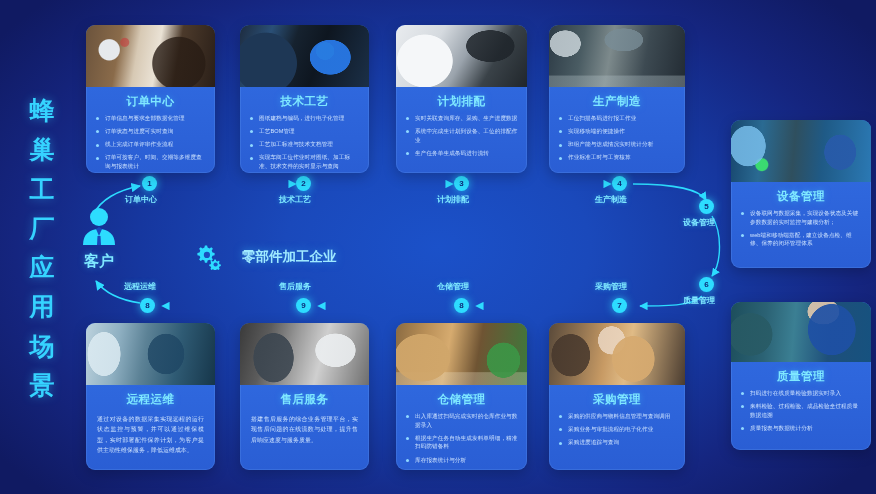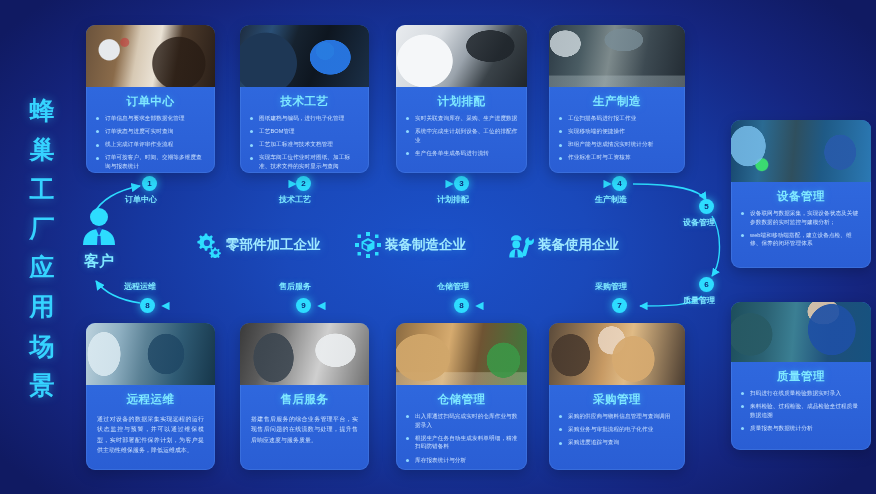--- a/index.html
+++ b/index.html
@@ -60,21 +60,21 @@
     background:#2ddcff; color:#0d2d7a; font-size:8px; font-weight:bold;
     display:flex; align-items:center; justify-content:center;
     box-shadow:0 0 8px rgba(45,220,255,.75);
   }
   .nlabel{
     position:absolute; color:#7fe8ff; font-size:8px; font-weight:bold;
     white-space:nowrap; text-shadow:0 0 5px rgba(45,200,255,.5);
   }
   
   .role{
-    position:absolute; display:flex; align-items:center; gap:4px;
+    position:absolute; display:flex; align-items:center; gap:20px;margin-top:12px;
   }
   .role .rlabel{
     color:#9fe9ff; font-size:13.5px; font-weight:bold; white-space:nowrap;
     text-shadow:0 0 8px rgba(60,200,255,.5);
   }
   .role svg{ display:block; }
 
   
   #customer{ position:absolute; left:68px; top:206px; width:62px; text-align:center; }
   #customer .clabel{
@@ -173,49 +173,21 @@
   <div class="role" style="left:196px;top:232px">
     <svg width="26" height="26" viewBox="0 0 26 26">
       <path fill="#2ddcff" d="M10 1.5 l1.1 0 .5 2.1 1.9 .8 1.8-1.2 1.6 1.6 -1.2 1.8 .8 1.9 2.1 .5 0 2.2 -2.1 .5 -.8 1.9 1.2 1.8 -1.6 1.6 -1.8-1.2 -1.9 .8 -.5 2.1 -2.2 0 -.5-2.1 -1.9-.8 -1.8 1.2 -1.6-1.6 1.2-1.8 -.8-1.9 -2.1-.5 0-2.2 2.1-.5 .8-1.9 -1.2-1.8 1.6-1.6 1.8 1.2 1.9-.8 .5-2.1z"></path>
       <circle cx="10.9" cy="10.9" r="3.1" fill="#1c4fc0"></circle>
       <path fill="#2ddcff" d="M19 15.5 l.8 0 .35 1.4 1.25 .55 1.2-.8 1.1 1.1 -.8 1.2 .55 1.25 1.4 .35 0 1.5 -1.4 .35 -.55 1.25 .8 1.2 -1.1 1.1 -1.2-.8 -1.25 .55 -.35 1.4 -1.5 0 -.35-1.4 -1.25-.55 -1.2 .8 -1.1-1.1 .8-1.2 -.55-1.25 -1.4-.35 0-1.5 1.4-.35 .55-1.25 -.8-1.2 1.1-1.1 1.2 .8 1.25-.55 .35-1.4z"></path>
       <circle cx="19.6" cy="20.5" r="2.1" fill="#1c4fc0"></circle>
     </svg>
     <span class="rlabel">零部件加工企业</span>
   </div>
 
-  <div class="role" style="left:355px;top:232px">
-    <svg width="26" height="26" viewBox="0 0 26 26">
-      <g fill="#2ddcff">
-        <rect x="11" y="0" width="4" height="4"></rect>
-          <rect x="11" y="22" width="4" height="4"></rect>
-        <rect x="0" y="11" width="4" height="4"></rect>
-          <rect x="22" y="11" width="4" height="4"></rect>
-        <rect x="2.5" y="2.5" width="3.5" height="3.5"></rect>
-          <rect x="20" y="2.5" width="3.5" height="3.5"></rect>
-        <rect x="2.5" y="20" width="3.5" height="3.5"></rect>
-          <rect x="20" y="20" width="3.5" height="3.5"></rect>
-      </g>
-      <path fill="#2ddcff" d="M13 6 L19.5 9.4 L19.5 16.6 L13 20 L6.5 16.6 L6.5 9.4 Z"></path>
-      <path fill="#1c4fc0" d="M13 8.4 L17.3 10.6 L13 12.8 L8.7 10.6 Z"></path>
-      <path fill="#1c4fc0" d="M8.2 12.1 L12.2 14.1 L12.2 18 L8.2 15.9 Z"></path>
-    </svg>
-    <span class="rlabel">装备制造企业</span>
-  </div>
-
-  <div class="role" style="left:508px;top:232px">
-    <svg width="26" height="26" viewBox="0 0 26 26">
-      <path fill="#2ddcff" d="M3 7.5 C3 5 5.3 3.2 8.2 3.2 C11.1 3.2 13.4 5 13.4 7.5 L13.4 8.6 L3 8.6 Z"></path>
-      <circle cx="8.2" cy="12.4" r="3.9" fill="#2ddcff"></circle>
-      <path fill="#2ddcff" d="M1.2 25.5 C1.2 19.6 4.4 17 8.2 17 C12 17 15.2 19.6 15.2 25.5 Z"></path>
-      <path fill="#1c4fc0" d="M7.2 17.4 L9.2 17.4 L9.9 25.5 L6.5 25.5 Z"></path>
-      <path fill="#2ddcff" d="M21.6 5.2 C19.1 5.2 17.1 7.2 17.1 9.6 C17.1 10.4 17.3 11.1 17.6 11.7 L14.2 21.6 C13.8 22.8 14.5 24 15.7 24.3 C16.8 24.6 18 23.9 18.3 22.8 L21 12.8 C21.2 13 21.4 13 21.6 13 C24.1 13 26 11.1 26 8.7 C26 7.9 25.8 7.2 25.4 6.6 L23.3 8.7 L21.1 8.2 L20.5 6 Z"></path>
-    </svg>
-    <span class="rlabel">装备使用企业</span>
-  </div>
+
 
   <div class="card" style="left:86px;top:25px;width:129px;height:148px">
     <div class="photo" style="height:62px">
       <div class="px" style="background:
         linear-gradient(100deg,#6b533c 0%,#8a6b4a 26%,#d7c9b4 40%,#eae2d5 55%,#4c3a2b 70%,#2a1f18 100%)"></div>
       <div class="px" style="background:
         radial-gradient(circle at 18% 40%, rgba(235,240,245,.95) 0 9%, transparent 10%),
         radial-gradient(circle at 30% 28%, rgba(200,60,60,.6) 0 4%, transparent 5%),
         radial-gradient(circle at 72% 62%, rgba(40,28,20,.8) 0 26%, transparent 27%)"></div>
     </div>

